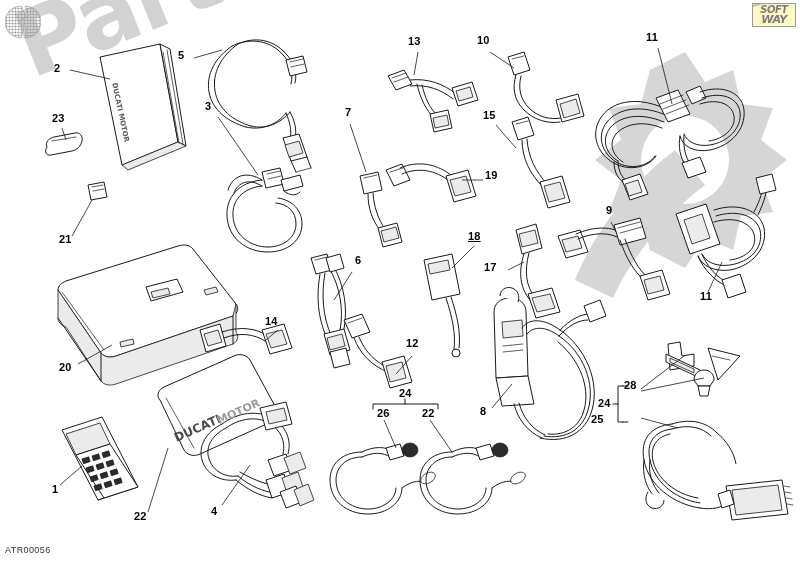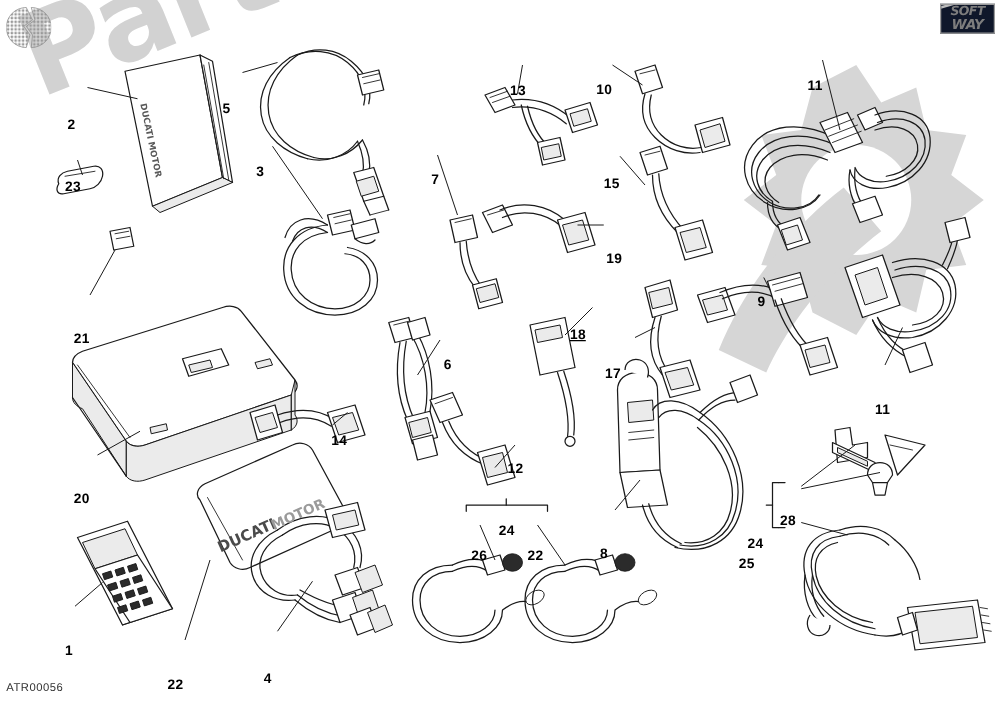--- a/index.html
+++ b/index.html
@@ -1,30 +1,30 @@
 <!DOCTYPE html>
 <html><head>
 <meta charset="utf-8">
 <style>
   html,body{margin:0;padding:0;background:#fff;}
   body{width:800px;height:564px;position:relative;overflow:hidden;
        font-family:"Liberation Sans",sans-serif;color:#000;}
   #stage{position:absolute;inset:0;width:800px;height:564px;}
   svg{position:absolute;left:0;top:0;}
   .callout{position:absolute;font-weight:bold;font-size:11px;color:#000;
-           letter-spacing:.2px;line-height:1;white-space:nowrap;margin-top:32px;}
+           letter-spacing:.2px;line-height:1;white-space:nowrap;}
   .refcode{position:absolute;font-size:9px;color:#333;letter-spacing:.4px;}
   .wm{position:absolute;pointer-events:none;user-select:none;}
   .wm-main{font-size:92px;font-weight:bold;color:#d2d2d2;
            font-family:"DejaVu Sans",sans-serif;
            transform:rotate(-22deg);transform-origin:left top;
            white-space:nowrap;letter-spacing:-2px;}
   .wm-gear{position:absolute;color:#d8d8d8;}
   .sw-logo{position:absolute;right:4px;top:3px;width:42px;height:22px;
-           border:1px solid #9a9a9a;background:#0f172a;overflow:hidden;text-decoration:underline;}
+           border:1px solid #9a9a9a;background:#fef9c3;overflow:hidden;text-decoration:underline;}
   .sw-logo span{position:absolute;left:0;right:0;text-align:center;
                 font-weight:bold;font-style:italic;color:#7d7d7d;
                 font-family:"DejaVu Sans",sans-serif;}
   .sw-top{top:0px;font-size:10px;letter-spacing:-.5px;}
   .sw-bot{top:9px;font-size:11px;letter-spacing:-.5px;}
   .sw-slash{position:absolute;left:-6px;top:-6px;width:60px;height:2px;
             background:#bdbdbd;transform:rotate(-16deg);}
   .corner-logo{position:absolute;left:5px;top:4px;width:36px;height:36px;}
   .ducati-bag-txt{position:absolute;white-space:nowrap;color:#4a4a4a;
                   font-weight:bold;font-family:"DejaVu Sans",sans-serif;}
@@ -469,21 +469,21 @@
   <div class="callout" style="left:480px;top:406px;">8</div>
   <div class="callout" style="left:606px;top:205px;">9</div>
   <div class="callout" style="left:477px;top:35px;">10</div>
   <div class="callout" style="left:646px;top:32px;">11</div>
   <div class="callout" style="left:700px;top:291px;">11</div>
   <div class="callout" style="left:408px;top:36px;">13</div>
   <div class="callout" style="left:265px;top:316px;">14</div>
   <div class="callout" style="left:483px;top:110px;">15</div>
   <div class="callout" style="left:406px;top:338px;">12</div>
   <div class="callout" style="left:484px;top:262px;">17</div>
-  <div class="callout" style="left:456px;top:231px;text-decoration:underline;">18</div>
+  <div class="callout" style="left:468px;top:231px;text-decoration:underline;">18</div>
   <div class="callout" style="left:485px;top:170px;">19</div>
   <div class="callout" style="left:59px;top:362px;">20</div>
   <div class="callout" style="left:59px;top:234px;text-align:center;">21</div>
   <div class="callout" style="left:134px;top:511px;text-align:center;">22</div>
   <div class="callout" style="left:52px;top:113px;">23</div>
   <div class="callout" style="left:399px;top:388px;">24</div>
   <div class="callout" style="left:598px;top:398px;">24</div>
   <div class="callout" style="left:591px;top:414px;">25</div>
   <div class="callout" style="left:377px;top:408px;">26</div>
   <div class="callout" style="left:422px;top:408px;">22</div>

